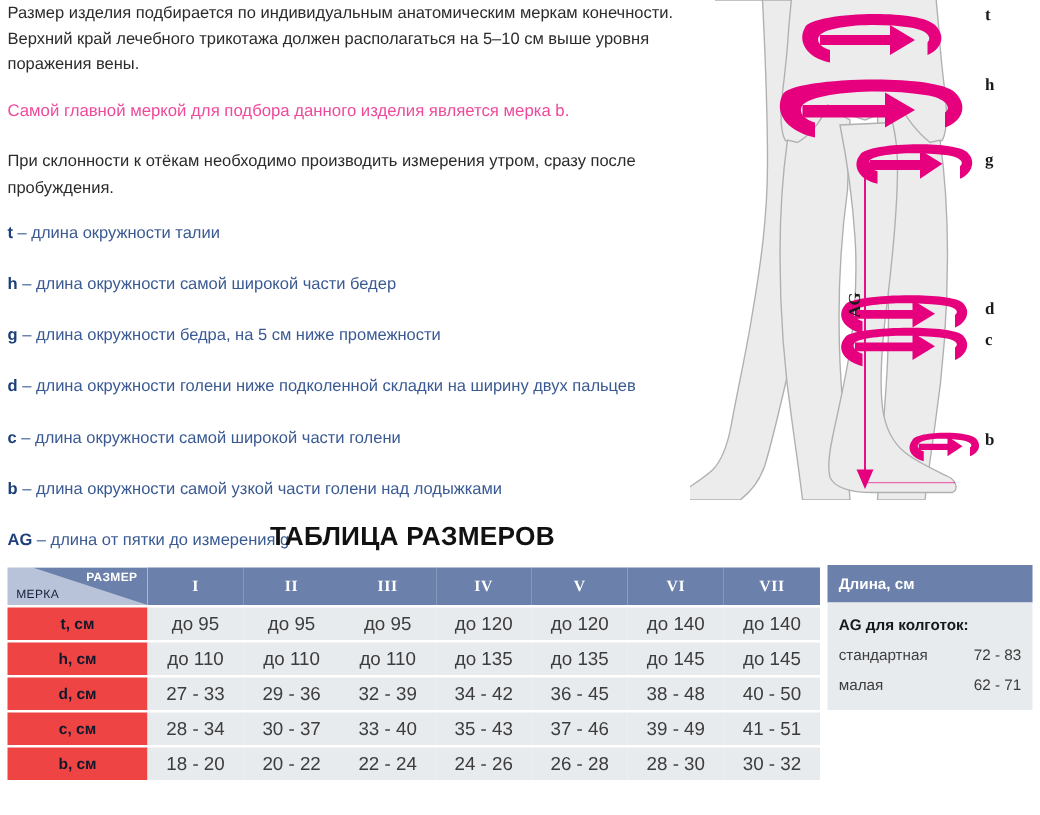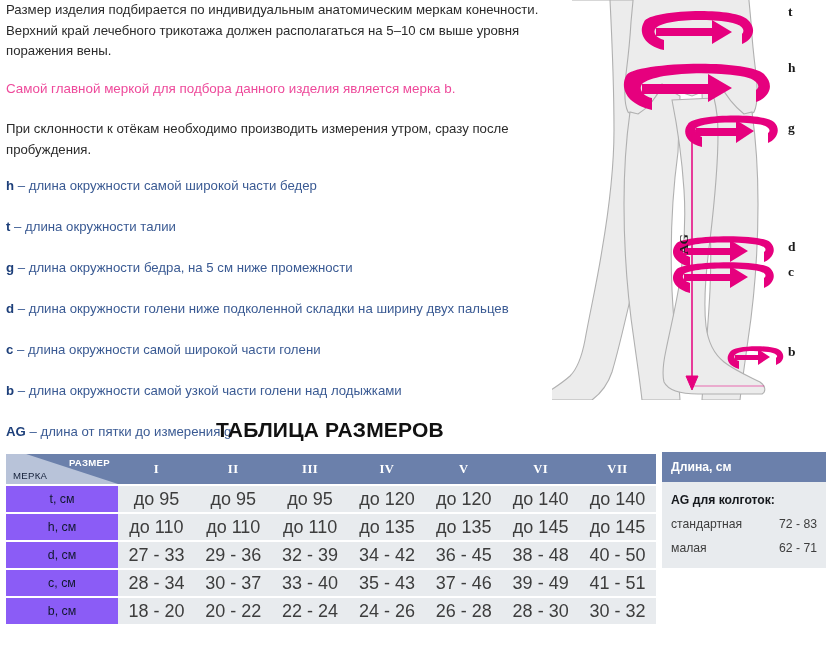--- a/index.html
+++ b/index.html
@@ -129,36 +129,36 @@
     color: #ffffff;
     height: 30px;
     text-align: center;
     vertical-align: middle;
     font-size: 12.6px;
     font-weight: bold;
     font-family: "Liberation Serif", serif;
     letter-spacing: 0.5px;
   }
   .rowlabel {
-    background: #8b5cf6;
+    background: #ef4444;
     color: #10182c;
     height: 26px;
     text-align: center;
     vertical-align: middle;
-    font-weight: normal;
+    font-weight: bold;
     font-size: 12.4px;
     width: 112px;
   }
   .datacell {
     background: #e8ebee;
     color: #3d3d3d;
     height: 26px;
     text-align: center;
     vertical-align: middle;
-    font-size: 18px;
+    font-size: 15px;
   }
 
   
   .side-panel {
     position: absolute;
     left: 662px; top: 452px;
     width: 164px;
   }
   .side-head {
     background: #6b80ab;
@@ -191,26 +191,26 @@
 <body>
 
 <div id="root">
 
   <div class="text-col">
     <p class="para">Размер изделия подбирается по индивидуальным анатомическим меркам конечности. Верхний край лечебного трикотажа должен располагаться на 5–10 см выше уровня поражения вены.</p>
     <p class="para highlight">Самой главной меркой для подбора данного изделия является мерка b.</p>
     <p class="para">При склонности к отёкам необходимо производить измерения утром, сразу после пробуждения.</p>
 
     <div class="legend-row">
+      <span class="key">t</span>
+      <span>– длина окружности талии</span>
+    </div>
+    <div class="legend-row">
       <span class="key">h</span>
       <span>– длина окружности самой широкой части бедер</span>
-    </div>
-    <div class="legend-row">
-      <span class="key">t</span>
-      <span>– длина окружности талии</span>
     </div>
     <div class="legend-row">
       <span class="key">g</span>
       <span>– длина окружности бедра, на 5 см ниже промежности</span>
     </div>
     <div class="legend-row">
       <span class="key">d</span>
       <span>– длина окружности голени ниже подколенной складки на ширину двух пальцев</span>
     </div>
     <div class="legend-row">

